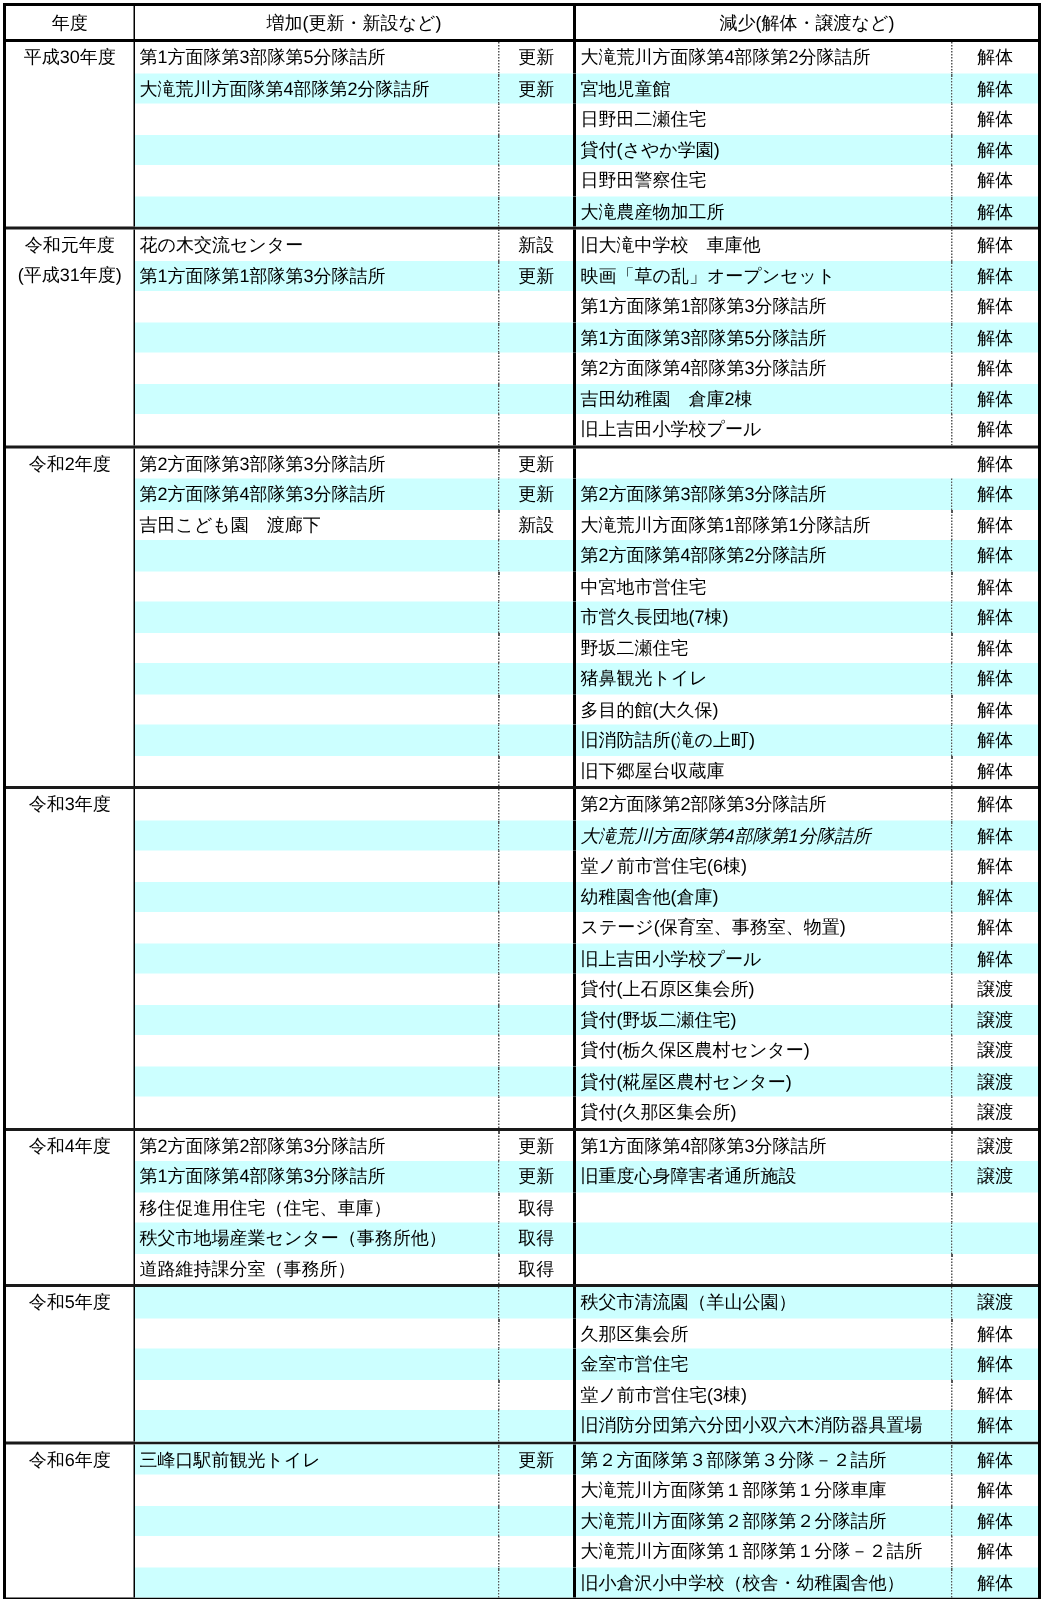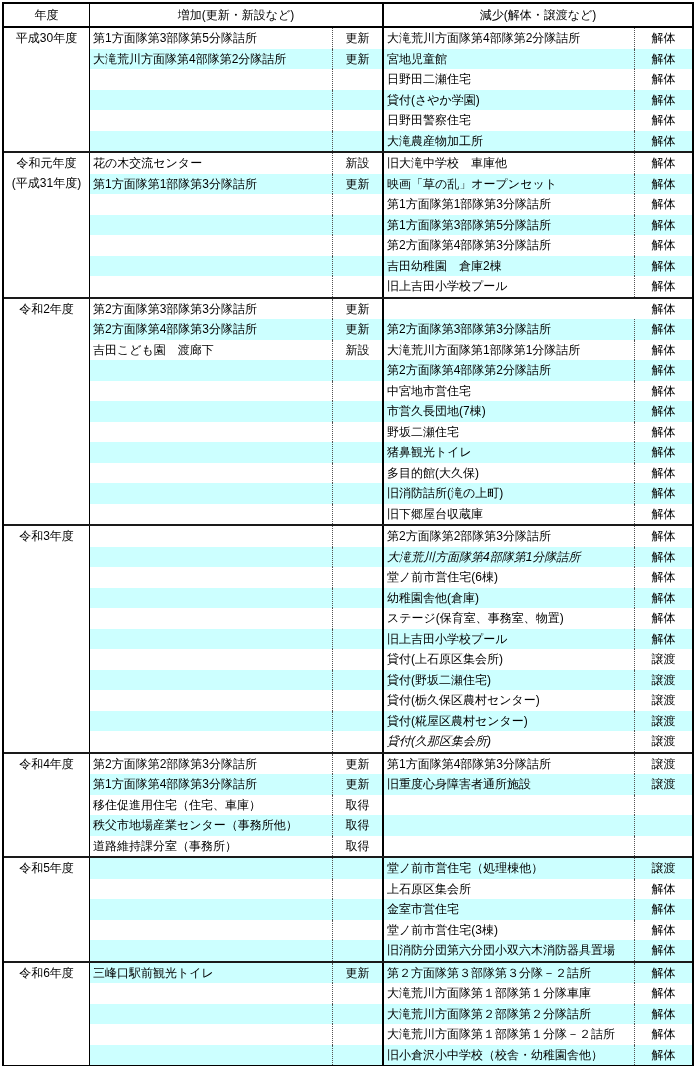--- a/index.html
+++ b/index.html
@@ -196,21 +196,21 @@
           <div class="cell inc-name" style="grid-area: 9 / 2;"></div>
           <div class="cell inc-type" style="grid-area: 9 / 3;"></div>
           <div class="cell dec-name" style="grid-area: 9 / 4;">貸付(栃久保区農村センター)</div>
           <div class="cell dec-type" style="grid-area: 9 / 5;">譲渡</div>
           <div class="cell inc-name cyan" style="grid-area: 10 / 2;"></div>
           <div class="cell inc-type cyan" style="grid-area: 10 / 3;"></div>
           <div class="cell dec-name cyan" style="grid-area: 10 / 4;">貸付(糀屋区農村センター)</div>
           <div class="cell dec-type cyan" style="grid-area: 10 / 5;">譲渡</div>
           <div class="cell inc-name" style="grid-area: 11 / 2;"></div>
           <div class="cell inc-type" style="grid-area: 11 / 3;"></div>
-          <div class="cell dec-name" style="grid-area: 11 / 4; font-style: italic;">貸付(久那区集会所)</div>
+          <div class="cell dec-name" style="grid-area: 11 / 4;">貸付(久那区集会所)</div>
           <div class="cell dec-type" style="grid-area: 11 / 5;">譲渡</div>
         </div>
         <div class="section sep" style="grid-template-rows: repeat(5, var(--rh));">
           <div class="cell year-cell" style="grid-area: 1 / 1 / 6;">
             <div>令和4年度</div>
           </div>
           <div class="cell inc-name" style="grid-area: 1 / 2;">第2方面隊第2部隊第3分隊詰所</div>
           <div class="cell inc-type" style="grid-area: 1 / 3;">更新</div>
           <div class="cell dec-name" style="grid-area: 1 / 4;">第1方面隊第4部隊第3分隊詰所</div>
           <div class="cell dec-type" style="grid-area: 1 / 5;">譲渡</div>
@@ -230,25 +230,25 @@
           <div class="cell inc-type" style="grid-area: 5 / 3;">取得</div>
           <div class="cell dec-name" style="grid-area: 5 / 4;"></div>
           <div class="cell dec-type" style="grid-area: 5 / 5;"></div>
         </div>
         <div class="section sep" style="grid-template-rows: repeat(5, var(--rh));">
           <div class="cell year-cell" style="grid-area: 1 / 1 / 6;">
             <div>令和5年度</div>
           </div>
           <div class="cell inc-name cyan" style="grid-area: 1 / 2;"></div>
           <div class="cell inc-type cyan" style="grid-area: 1 / 3;"></div>
-          <div class="cell dec-name cyan" style="grid-area: 1 / 4;">堂ノ前市営住宅（処理棟他）</div>
+          <div class="cell dec-name cyan" style="grid-area: 1 / 4;">秩父市清流園（羊山公園）</div>
           <div class="cell dec-type cyan" style="grid-area: 1 / 5;">譲渡</div>
           <div class="cell inc-name" style="grid-area: 2 / 2;"></div>
           <div class="cell inc-type" style="grid-area: 2 / 3;"></div>
-          <div class="cell dec-name" style="grid-area: 2 / 4;">上石原区集会所</div>
+          <div class="cell dec-name" style="grid-area: 2 / 4;">久那区集会所</div>
           <div class="cell dec-type" style="grid-area: 2 / 5;">解体</div>
           <div class="cell inc-name cyan" style="grid-area: 3 / 2;"></div>
           <div class="cell inc-type cyan" style="grid-area: 3 / 3;"></div>
           <div class="cell dec-name cyan" style="grid-area: 3 / 4;">金室市営住宅</div>
           <div class="cell dec-type cyan" style="grid-area: 3 / 5;">解体</div>
           <div class="cell inc-name" style="grid-area: 4 / 2;"></div>
           <div class="cell inc-type" style="grid-area: 4 / 3;"></div>
           <div class="cell dec-name" style="grid-area: 4 / 4;">堂ノ前市営住宅(3棟)</div>
           <div class="cell dec-type" style="grid-area: 4 / 5;">解体</div>
           <div class="cell inc-name cyan" style="grid-area: 5 / 2;"></div>

